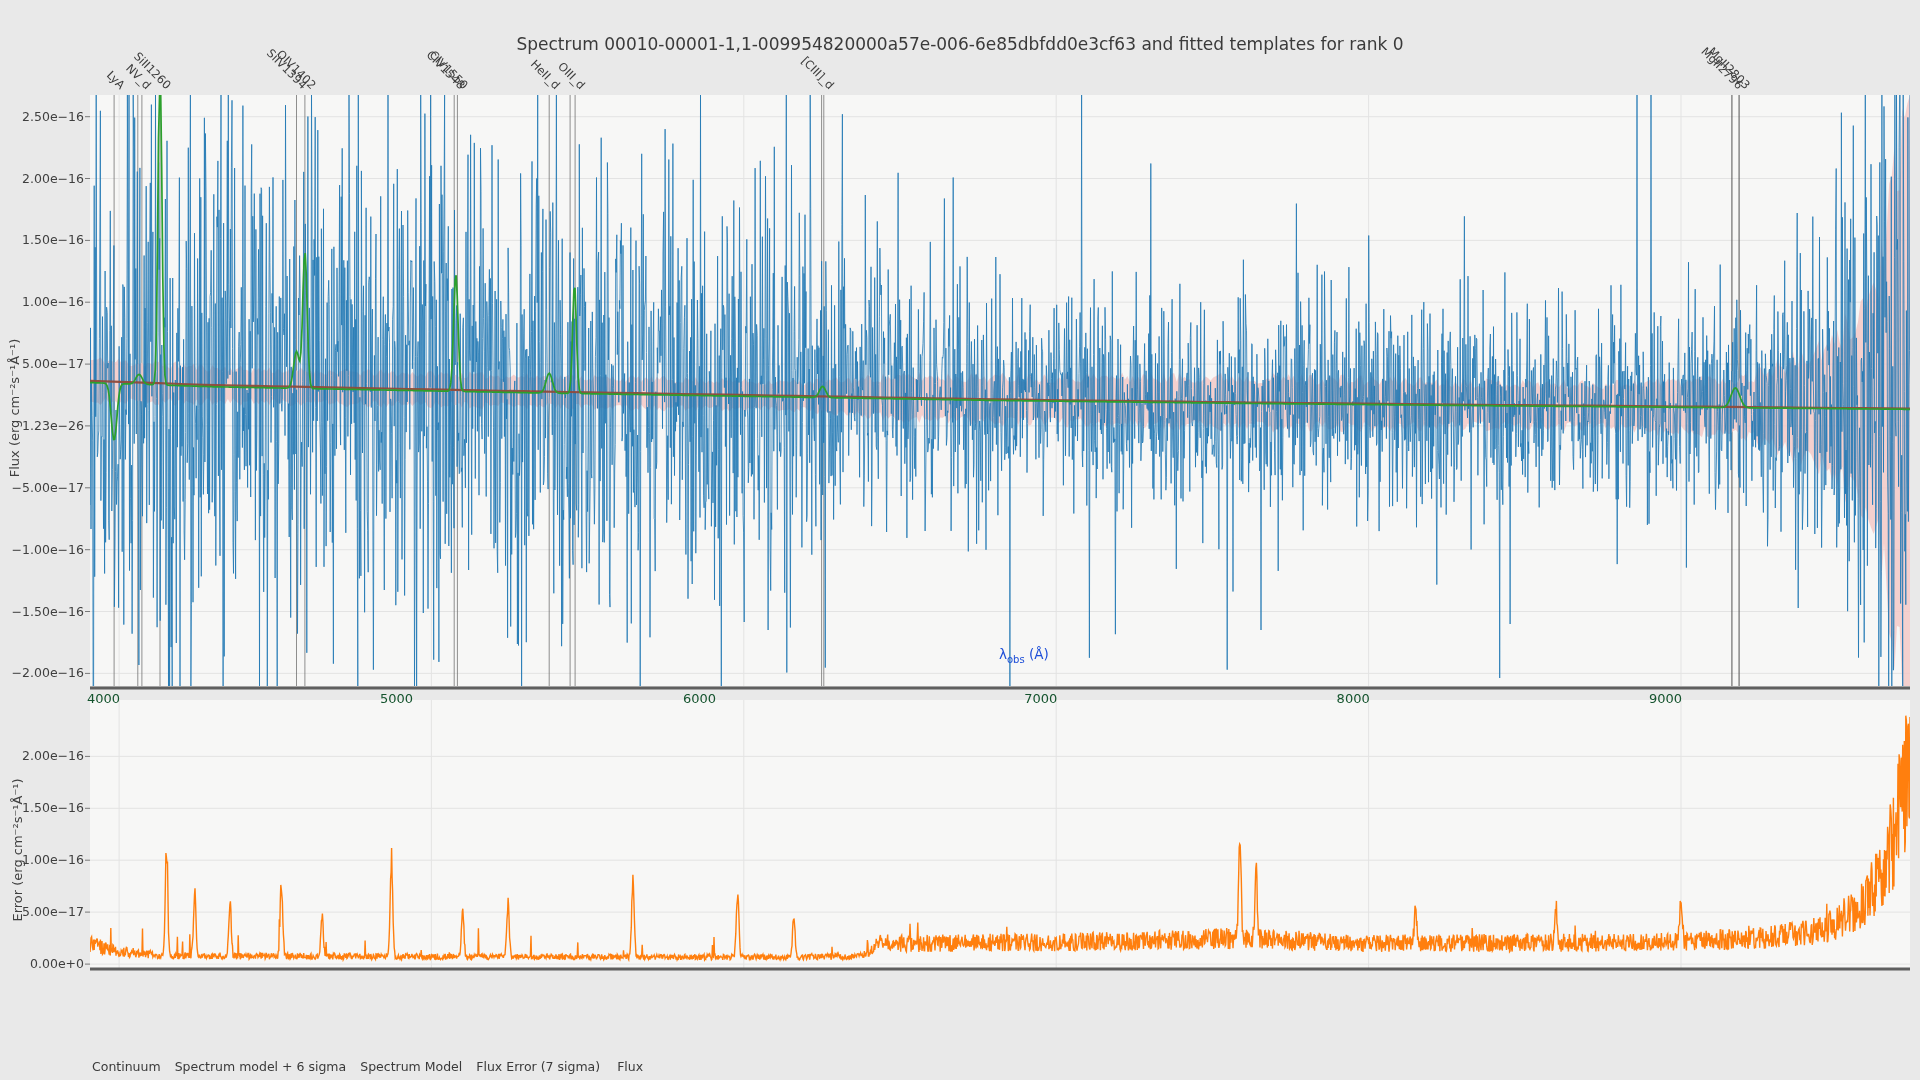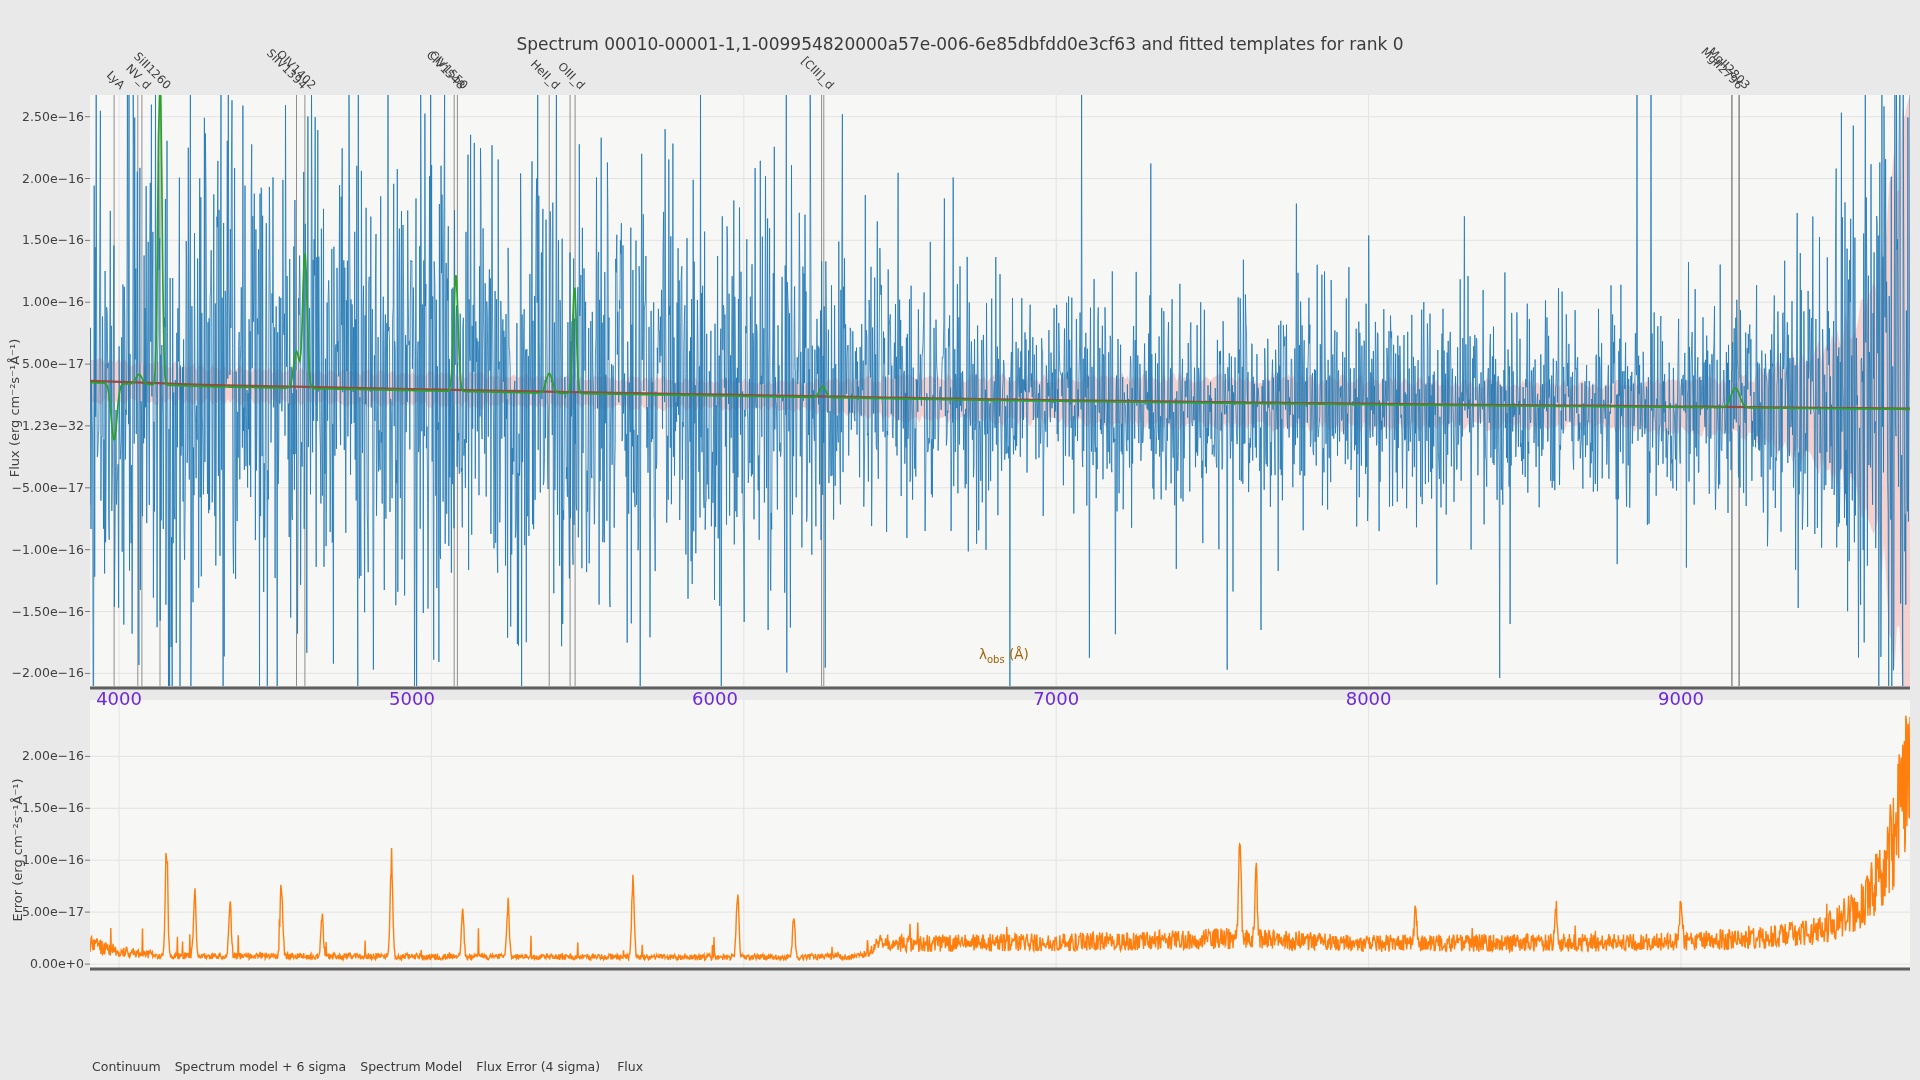--- a/index.html
+++ b/index.html
@@ -1,22 +1,22 @@
 <!DOCTYPE html>
 <html><head>
 <meta charset="utf-8">
 <style>
   html,body{margin:0;padding:0;background:#e9e9e9;font-family:"DejaVu Sans",sans-serif;}
   .fig{position:relative;width:1920px;height:1080px;background:#e9e9e9;overflow:hidden;}
   .fig svg{position:absolute;left:0;top:0;}
   .title{position:absolute;left:0;right:0;top:34px;text-align:center;font-size:17px;color:#3a3a3a;}
   .ytick{position:absolute;width:76px;text-align:right;font-size:12.5px;color:#3f3f3f;height:16px;line-height:16px;}
-  .xtick{position:absolute;width:64px;text-align:center;font-size:18px;color:#6d28d9;height:16px;line-height:16px;}
+  .xtick{position:absolute;width:64px;text-align:left;font-size:13px;color:#14532d;height:16px;line-height:16px;}
   .ylabel{position:absolute;font-size:13px;color:#3f3f3f;white-space:nowrap;transform:translate(-50%,-50%) rotate(-90deg);}
-  .xlabel{position:absolute;font-size:13.5px;color:#a16207;white-space:nowrap;}
+  .xlabel{position:absolute;font-size:13.5px;color:#1d4ed8;white-space:nowrap;margin-left:20px;}
   .xlabel sub{font-size:10px;}
   .linelabel{position:absolute;width:170px;height:14px;line-height:14px;font-size:11.5px;color:#3c3c3c;
              text-align:right;white-space:nowrap;transform-origin:100% 100%;transform:rotate(45deg);}
   .legend{position:absolute;left:92px;top:1053px;display:flex;align-items:center;gap:14px;}
   .legend-item{display:flex;align-items:center;gap:6px;font-size:12.5px;color:#3a3a3a;height:20px;flex-direction:column;}
   .sw-line{width:32px;height:3px;border-radius:1px;}
   .sw-patch{width:32px;height:12px;}
 </style>
 </head>
 <body>
@@ -109,21 +109,21 @@
   <div class="ylabel" style="left:17px;top:850px;">Error (erg cm⁻²s⁻¹Å⁻¹)</div>
 
   <div class="xlabel" style="left:979px;top:646px;"><span>λ</span><sub>obs</sub><span> (Å)</span></div>
 
   <div id="ticks">
       <div class="ytick" style="left: 8px; top: 108.651px;">2.50e−16</div>
       <div class="ytick" style="left: 8px; top: 170.51px;">2.00e−16</div>
       <div class="ytick" style="left: 8px; top: 232.368px;">1.50e−16</div>
       <div class="ytick" style="left: 8px; top: 294.227px;">1.00e−16</div>
       <div class="ytick" style="left: 8px; top: 356.086px;">5.00e−17</div>
-      <div class="ytick" style="left: 8px; top: 417.945px;">1.23e−32</div>
+      <div class="ytick" style="left: 8px; top: 417.945px;">1.23e−26</div>
       <div class="ytick" style="left: 8px; top: 479.804px;">−5.00e−17</div>
       <div class="ytick" style="left: 8px; top: 541.663px;">−1.00e−16</div>
       <div class="ytick" style="left: 8px; top: 603.522px;">−1.50e−16</div>
       <div class="ytick" style="left: 8px; top: 665.381px;">−2.00e−16</div>
       <div class="ytick" style="left: 8px; top: 748.383px;">2.00e−16</div>
       <div class="ytick" style="left: 8px; top: 800.301px;">1.50e−16</div>
       <div class="ytick" style="left: 8px; top: 852.219px;">1.00e−16</div>
       <div class="ytick" style="left: 8px; top: 904.136px;">5.00e−17</div>
       <div class="ytick" style="left: 8px; top: 956.054px;">0.00e+0</div>
       <div class="xtick" style="left: 87.0525px; top: 691px;">4000</div>
@@ -155,20 +155,20 @@
       <div class="legend-item">
         <span class="sw-patch" style="background: rgb(243, 198, 196);"></span>
         <span>Spectrum model + 6 sigma</span>
       </div>
       <div class="legend-item">
         <span class="sw-line" style="background: rgb(44, 160, 44);"></span>
         <span>Spectrum Model</span>
       </div>
       <div class="legend-item">
         <span class="sw-line" style="background: rgb(255, 127, 14);"></span>
-        <span>Flux Error (4 sigma)</span>
+        <span>Flux Error (7 sigma)</span>
       </div>
       <div class="legend-item">
         <span class="sw-line" style="background: rgb(31, 119, 180);"></span>
         <span>Flux</span>
       </div>
     </div>
 </div>
 
 </body></html>

